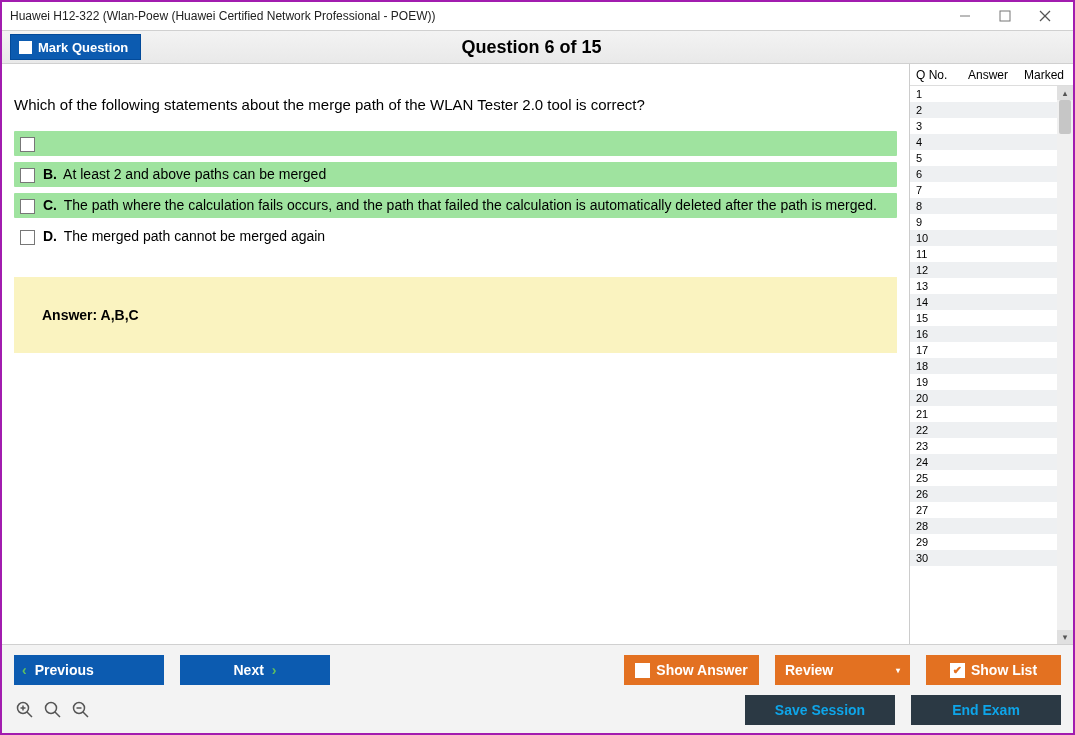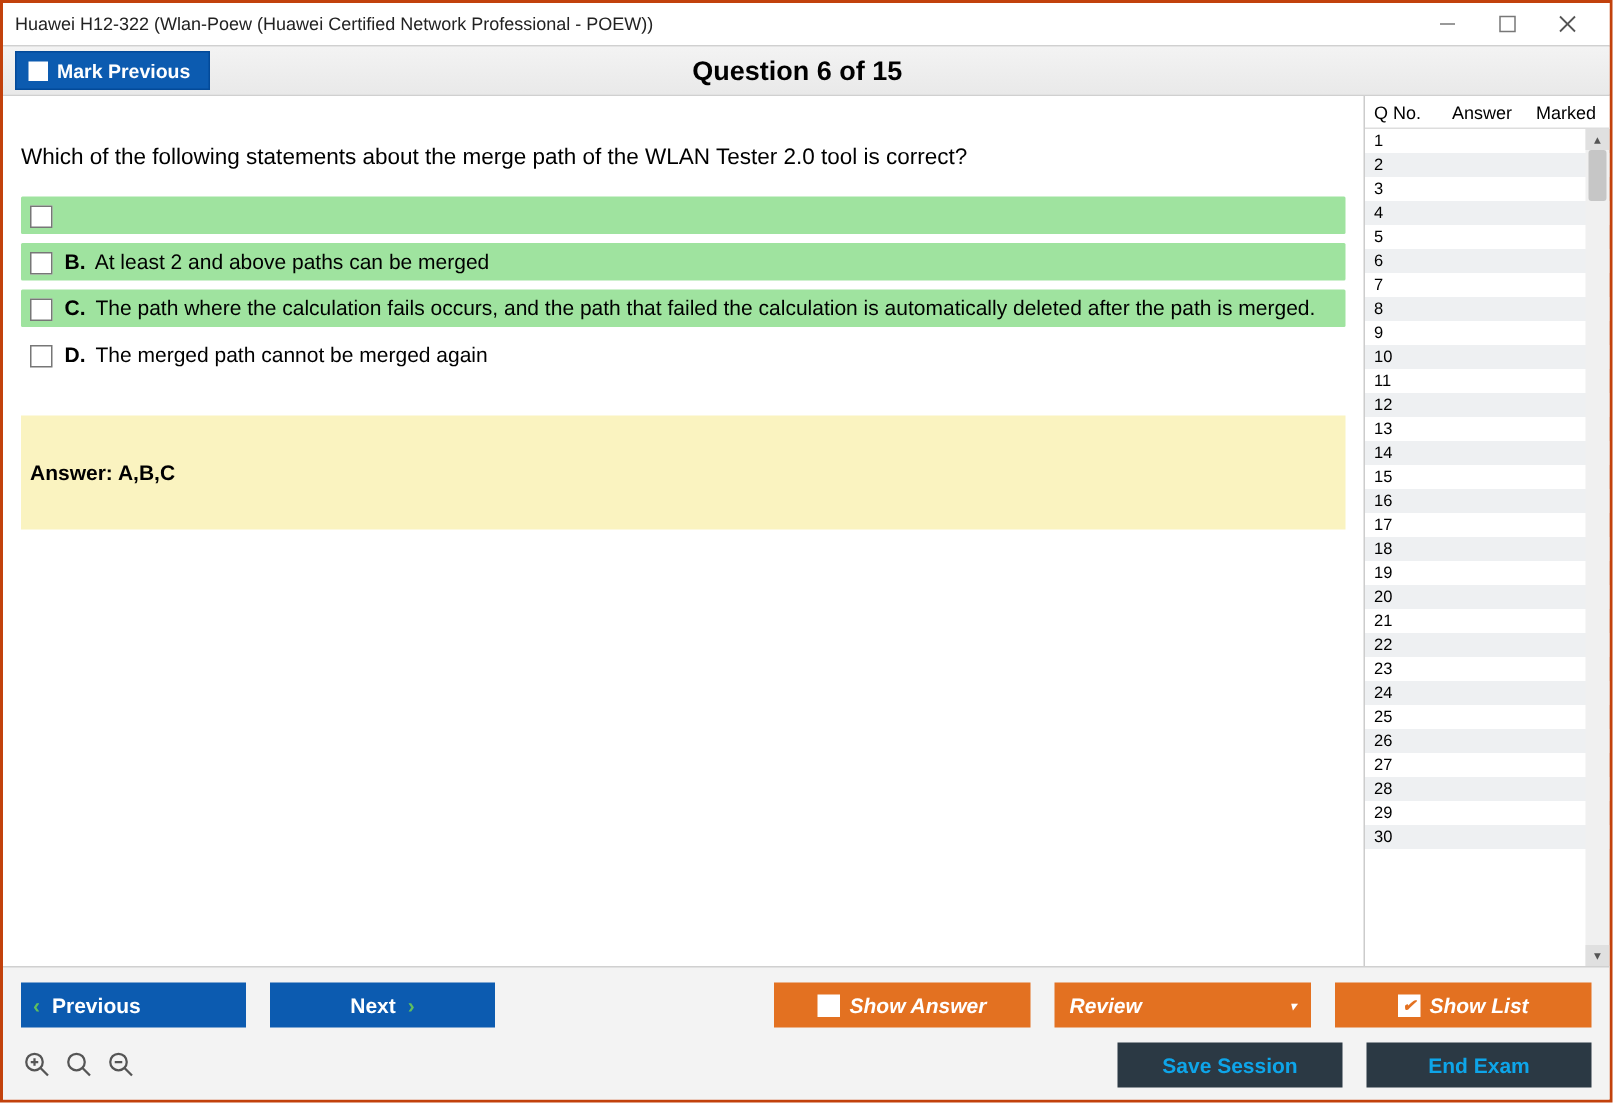--- a/index.html
+++ b/index.html
@@ -1,37 +1,37 @@
 <!DOCTYPE html>
 <html><head>
 <meta charset="utf-8">
 <style>
 * { box-sizing: border-box; margin: 0; padding: 0; font-family: Arial, sans-serif; }
 body { background: #fff; width: 1075px; height: 735px; overflow: hidden; }
-.window { width: 1075px; height: 735px; border: 2px solid #c2410c; display: flex; flex-direction: column; position: relative; }
+.window { width: 1075px; height: 735px; border: 2px solid #a21caf; display: flex; flex-direction: column; position: relative; }
 .titlebar { height: 28px; background: #fff; display: flex; align-items: center; padding: 0 8px; font-size: 12px; color: #222; }
 .titlebar .title { flex: 1; }
 .win-controls { display: flex; gap: 0; }
 .win-btn { width: 40px; height: 26px; display: flex; align-items: center; justify-content: center; color: #444; font-size: 14px; cursor: pointer; }
 .win-btn svg { display: block; }
 
 .headerbar { height: 34px; background: linear-gradient(#f3f3f3,#e9e9e9); border-top: 1px solid #d0d0d0; border-bottom: 1px solid #d0d0d0; display: flex; align-items: center; padding: 0 8px; position: relative; }
 .mark-btn { background: #0c5bb0; color: #fff; height: 26px; display: flex; align-items: center; padding: 0 12px 0 8px; font-size: 13px; font-weight: bold; border: 1px solid #034a99; cursor: pointer; }
 .mark-btn .chk { width: 13px; height: 13px; background: #fff; margin-right: 6px; }
 .question-of { position: absolute; left: 0; right: 12px; text-align: center; font-size: 18px; font-weight: bold; pointer-events: none; }
 
 .body { flex: 1; display: flex; min-height: 0; }
 
 .main { flex: 1; padding: 18px 12px 10px 12px; overflow: hidden; display: flex; flex-direction: column; }
 .qtext { font-size: 15px; margin-bottom: 18px; margin-top: 14px; }
 .option { display: flex; align-items: flex-start; padding: 4px 6px; margin-bottom: 6px; font-size: 14px; border-radius: 1px; }
 .option.hl { background: #9fe39f; }
 .optbox { width: 15px; height: 15px; border: 1px solid #777; background: #fff; margin: 2px 8px 0 0; flex-shrink: 0; cursor: pointer; }
 .optlabel { font-weight: bold; margin-right: 3px; }
-.answer-box { background: #faf3c0; padding: 30px 6px; margin-top: 22px; font-size: 14px; }
+.answer-box { background: #faf3c0; padding: 30px 28px; margin-top: 22px; font-size: 14px; }
 .answer-box b { font-weight: bold; }
 
 .sidepanel { width: 164px; border-left: 1px solid #ccc; display: flex; flex-direction: column; font-size: 12px; }
 .sp-head { display: flex; height: 22px; align-items: center; border-bottom: 1px solid #ddd; background: #fff; }
 .sp-head div { padding: 0 6px; }
 .sp-head .c-qno { width: 52px; }
 .sp-head .c-ans { width: 56px; }
 .sp-head .c-mk { flex: 1; }
 .sp-rows { flex: 1; overflow: hidden; position: relative; }
 .sp-row { height: 16px; display: flex; align-items: center; }
@@ -45,21 +45,21 @@
 
 .footer { background: #f3f3f3; padding: 10px 12px 8px 12px; display: flex; flex-direction: column; gap: 10px; border-top: 1px solid #d0d0d0; }
 .footer-row { display: flex; align-items: center; gap: 16px; }
 .btn { height: 30px; display: flex; align-items: center; justify-content: center; font-size: 14px; font-weight: bold; color: #fff; cursor: pointer; border: none; }
 .btn-blue { background: #0c5bb0; width: 150px; }
 .btn-blue.prev { justify-content: flex-start; padding: 0 0 0 8px; }
 .btn-blue.next { position: relative; }
 .chev { font-size: 14px; font-weight: bold; }
 .chev.left { color: #5fbf5f; margin-right: 8px; }
 .chev.right { color: #5fbf5f; margin-left: 8px; }
-.btn-orange { background: #e37121; width: 171px; font-style: italic; }
+.btn-orange { background: #e37121; width: 135px; }
 .btn-orange .chk { width: 15px; height: 15px; background: #fff; margin-right: 6px; display: inline-flex; align-items: center; justify-content: center; font-size: 11px; color: #e37121; }
 .btn-orange .tri { margin-left: 8px; font-size: 8px; }
 .btn-dark { background: #2b3944; color: #0ea5e9; width: 150px; }
 .zoom-icons { display: flex; gap: 6px; color: #555; font-size: 18px; }
 .zoom-icons span { cursor: pointer; display: inline-flex; align-items: center; justify-content: center; width: 22px; height: 22px; }
 .spacer { flex: 1; }
 </style>
 </head>
 <body>
 
@@ -82,21 +82,21 @@
             <line x1="1" y1="1" x2="11" y2="11" stroke="#555" stroke-width="1.2"></line>
             <line x1="11" y1="1" x2="1" y2="11" stroke="#555" stroke-width="1.2"></line>
           </svg>
         </div>
     </div>
   </div>
 
   <div class="headerbar">
     <div class="mark-btn">
       <span class="chk"></span>
-      <span>Mark Previous</span>
+      <span>Mark Question</span>
     </div>
     <div class="question-of">Question 6 of 15</div>
   </div>
 
   <div class="body">
     <div class="main">
       <div class="qtext">Which of the following statements about the merge path of the WLAN Tester 2.0 tool is correct?</div>
       <div id="options">
           <div class="option hl">
             <span class="optbox"></span>

